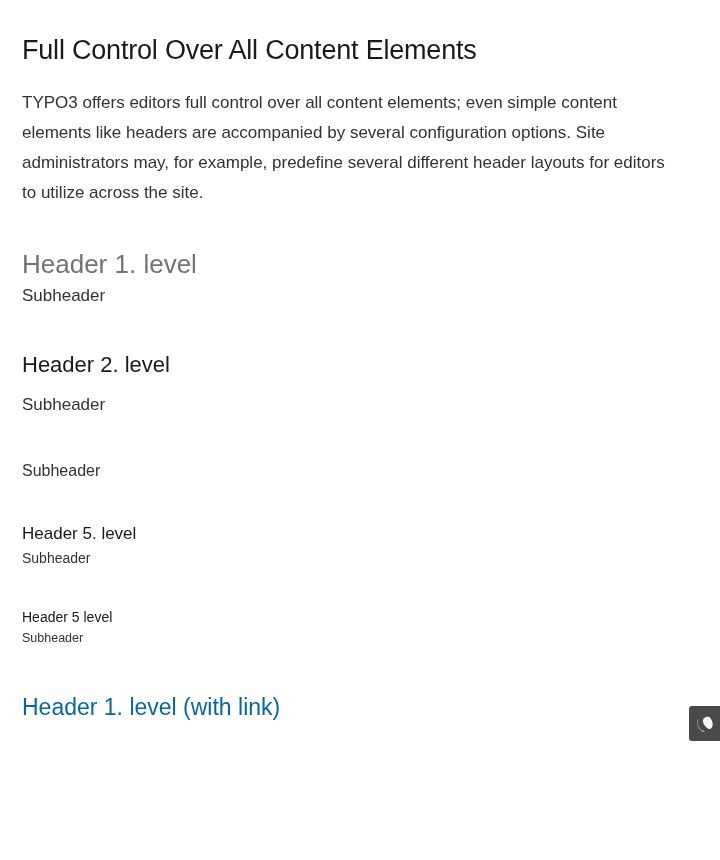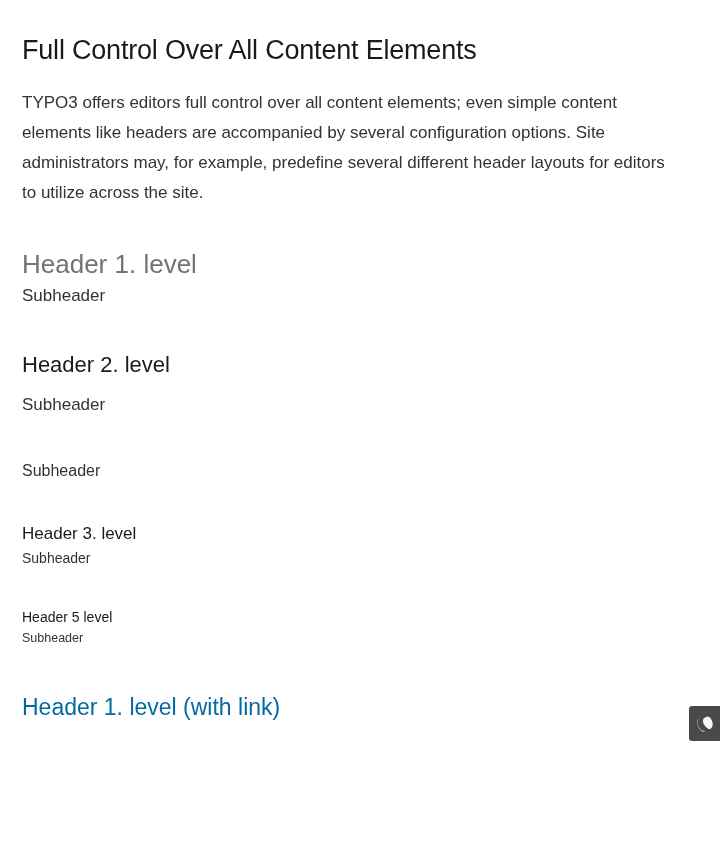--- a/index.html
+++ b/index.html
@@ -151,21 +151,21 @@
     <p class="intro">TYPO3 offers editors full control over all content elements; even simple content elements like headers are accompanied by several configuration options. Site administrators may, for example, predefine several different header layouts for editors to utilize across the site.</p>
 
     <h2 class="h1">Header 1. level</h2>
     <p class="sub-h1">Subheader</p>
 
     <h2 class="h2">Header 2. level</h2>
     <p class="sub-h2">Subheader</p>
 
     <p class="sub-h3">Subheader</p>
 
-    <h4 class="h4">Header 3. level</h4>
+    <h4 class="h4">Header 5. level</h4>
     <p class="sub-h4">Subheader</p>
 
     <h5 class="h5">Header 5 level</h5>
     <p class="sub-h5">Subheader</p>
 
     <h2 class="h1-link">
       <a href="#">Header 1. level (with link)</a>
     </h2>
 
   </div>

